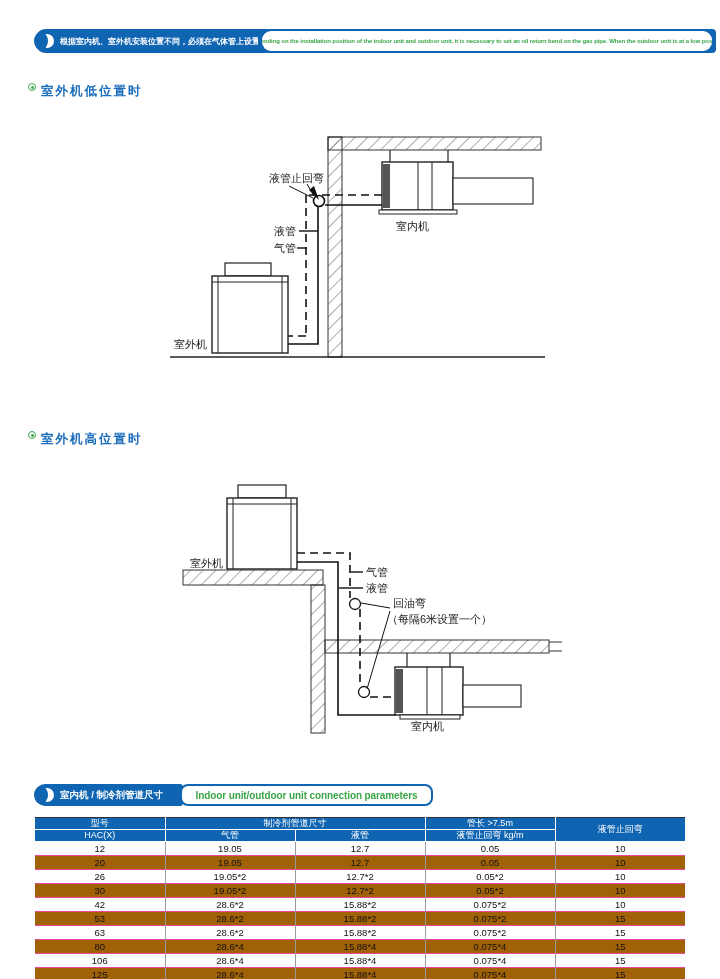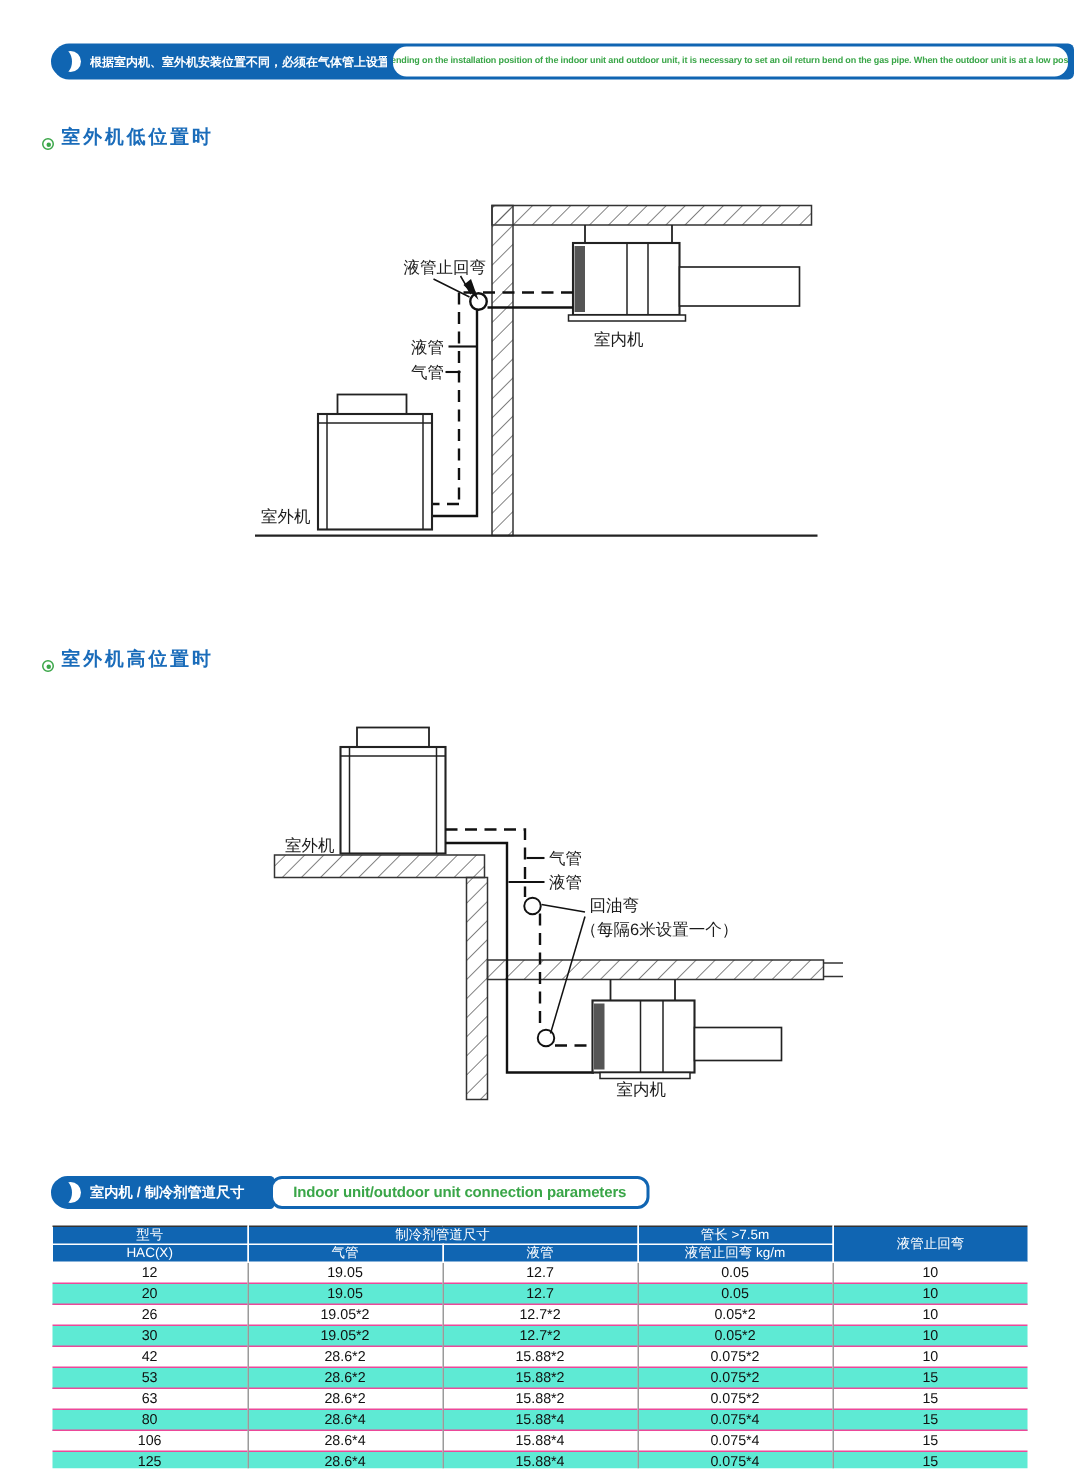--- a/index.html
+++ b/index.html
@@ -12,21 +12,21 @@
   .crescent{position:relative;width:14px;height:14px;margin-left:5px;flex:0 0 auto;}
   .crescent .c1{position:absolute;left:0;top:0;width:14px;height:14px;border-radius:50%;background:#fff;}
   .crescent .c2{position:absolute;left:-6px;top:-2px;width:14px;height:18px;border-radius:50%;background:var(--blue,#1065b2);}
   .banner-cn{color:#fff;font-weight:bold;font-size:8px;white-space:nowrap;margin-left:6px;overflow:hidden;}
   .banner-top .banner-cn{width:198px;}
   .pill{position:absolute;left:227px;top:2px;right:4px;bottom:2px;background:#fff;border-radius:9px;
         display:flex;align-items:center;justify-content:center;overflow:hidden;}
   .pill-en{color:var(--green,#3aa648);font-size:6px;font-weight:bold;white-space:nowrap;letter-spacing:-0.1px;}
 
   
-  .sec-head{position:absolute;display:flex;align-items:flex-end;gap:5px;}
+  .sec-head{position:absolute;display:flex;align-items:flex-start;gap:5px;}
   .sec-bullet{width:8px;height:8px;border:1.5px solid var(--green,#3aa648);border-radius:50%;box-sizing:border-box;
               display:flex;align-items:center;justify-content:center;}
   .sec-bullet::after{content:"";width:3px;height:3px;border-radius:50%;background:var(--green,#3aa648);}
   .sec-title{color:#1a6cba;font-weight:bold;font-size:12.5px;letter-spacing:2px;white-space:nowrap;}
   .sec-1{left:28px;top:83px;}
   .sec-2{left:28px;top:431px;}
 
   
   .diagram{position:absolute;}
   .d1{left:168px;top:120px;}
@@ -46,21 +46,21 @@
           border-top:1px solid #333;border-bottom:2px solid #4a4a4a;}
   .params col{width:20%;}
   .params thead th{background:var(--blue,#1065b2);color:#fff;font-weight:normal;font-size:9px;
                    border:1px solid #fff;height:11px;padding:0;line-height:11px;white-space:nowrap;overflow:hidden;}
   .params thead tr:first-child th{border-top:none;}
   .params thead th:first-child{border-left:none;}
   .params thead th:last-child{border-right:none;}
   .params tbody td{font-size:9.5px;color:#111;text-align:center;height:13px;padding:0;line-height:13px;
                    border-left:1px solid #9a9a9a;border-top:1px solid #ec4899;white-space:nowrap;}
   .params tbody td:first-child{border-left:none;}
-  .params tbody tr.alt{background:#5eead4;}
+  .params tbody tr.alt{background:#a16207;}
 </style>
 </head>
 <body>
 
 <div class="page">
 
   <div class="banner banner-top">
     <span class="crescent">
         <span class="c1"></span>
         <span class="c2"></span>

